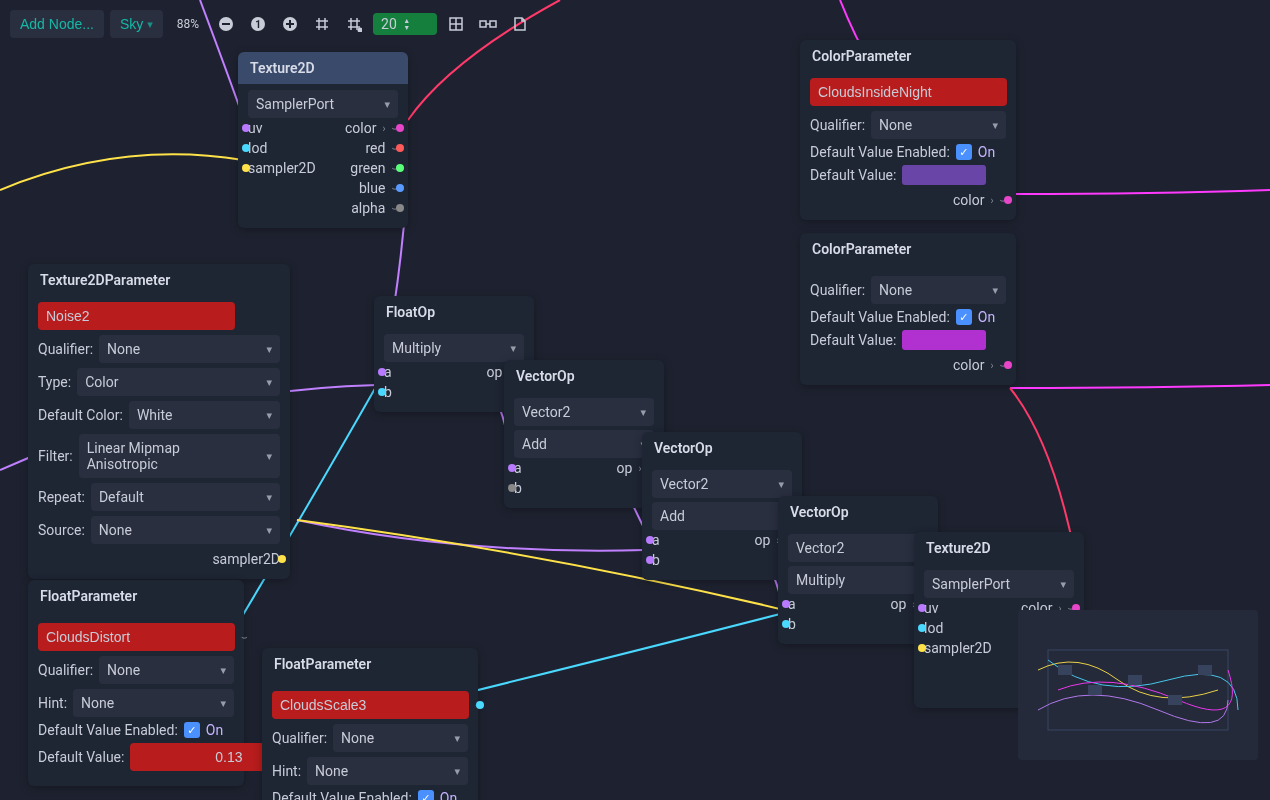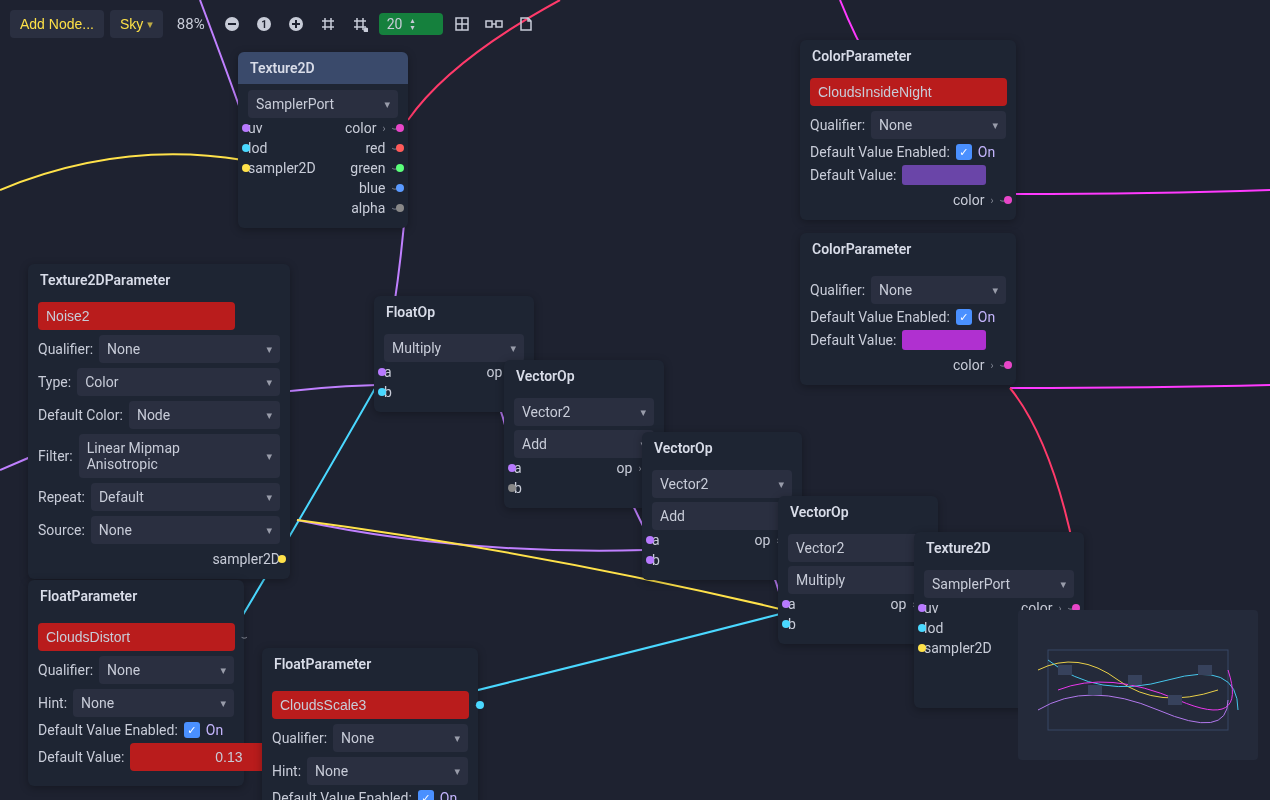--- a/index.html
+++ b/index.html
@@ -18,37 +18,37 @@
     position: absolute;
     top: 10px; left: 10px;
     display: flex;
     align-items: center;
     gap: 6px;
     z-index: 10;
   }
   .tbtn {
     background: #2a2f40;
     border: none;
-    color: #fde047;
+    color: #14b8a6;
     padding: 6px 10px;
     border-radius: 4px;
     cursor: pointer;
     display: flex;
     align-items: center;
     gap: 4px;
     font-size: 14px;
   }
   .ticon {
     width: 26px; height: 26px;
     display: flex; align-items: center; justify-content: center;
     cursor: pointer;
     border-radius: 4px;
     color: #c8ccd8;
   }
-  .zoom-pct { padding: 0 8px; font-size: 15px; }
+  .zoom-pct { padding: 0 8px; font-size: 12px; }
   .spinbox {
     background: #15803d;
     padding: 3px 8px;
     border-radius: 4px;
     display: flex;
     align-items: center;
     gap: 8px;
     min-width: 64px;
   }
   .spinbox .updown { display:flex; flex-direction:column; font-size:8px; line-height:7px; cursor:pointer;}
@@ -308,21 +308,21 @@
       <div class="row">
           <span class="label">Type:</span>
         <div class="select">
             <span>Color</span>
             <span class="chev">▾</span>
           </div>
         </div>
       <div class="row">
           <span class="label">Default Color:</span>
         <div class="select">
-            <span>Node</span>
+            <span>White</span>
             <span class="chev">▾</span>
           </div>
         </div>
       <div class="row">
           <span class="label">Filter:</span>
         <div class="select">
             <span>Linear Mipmap Anisotropic</span>
             <span class="chev">▾</span>
           </div>
         </div>

